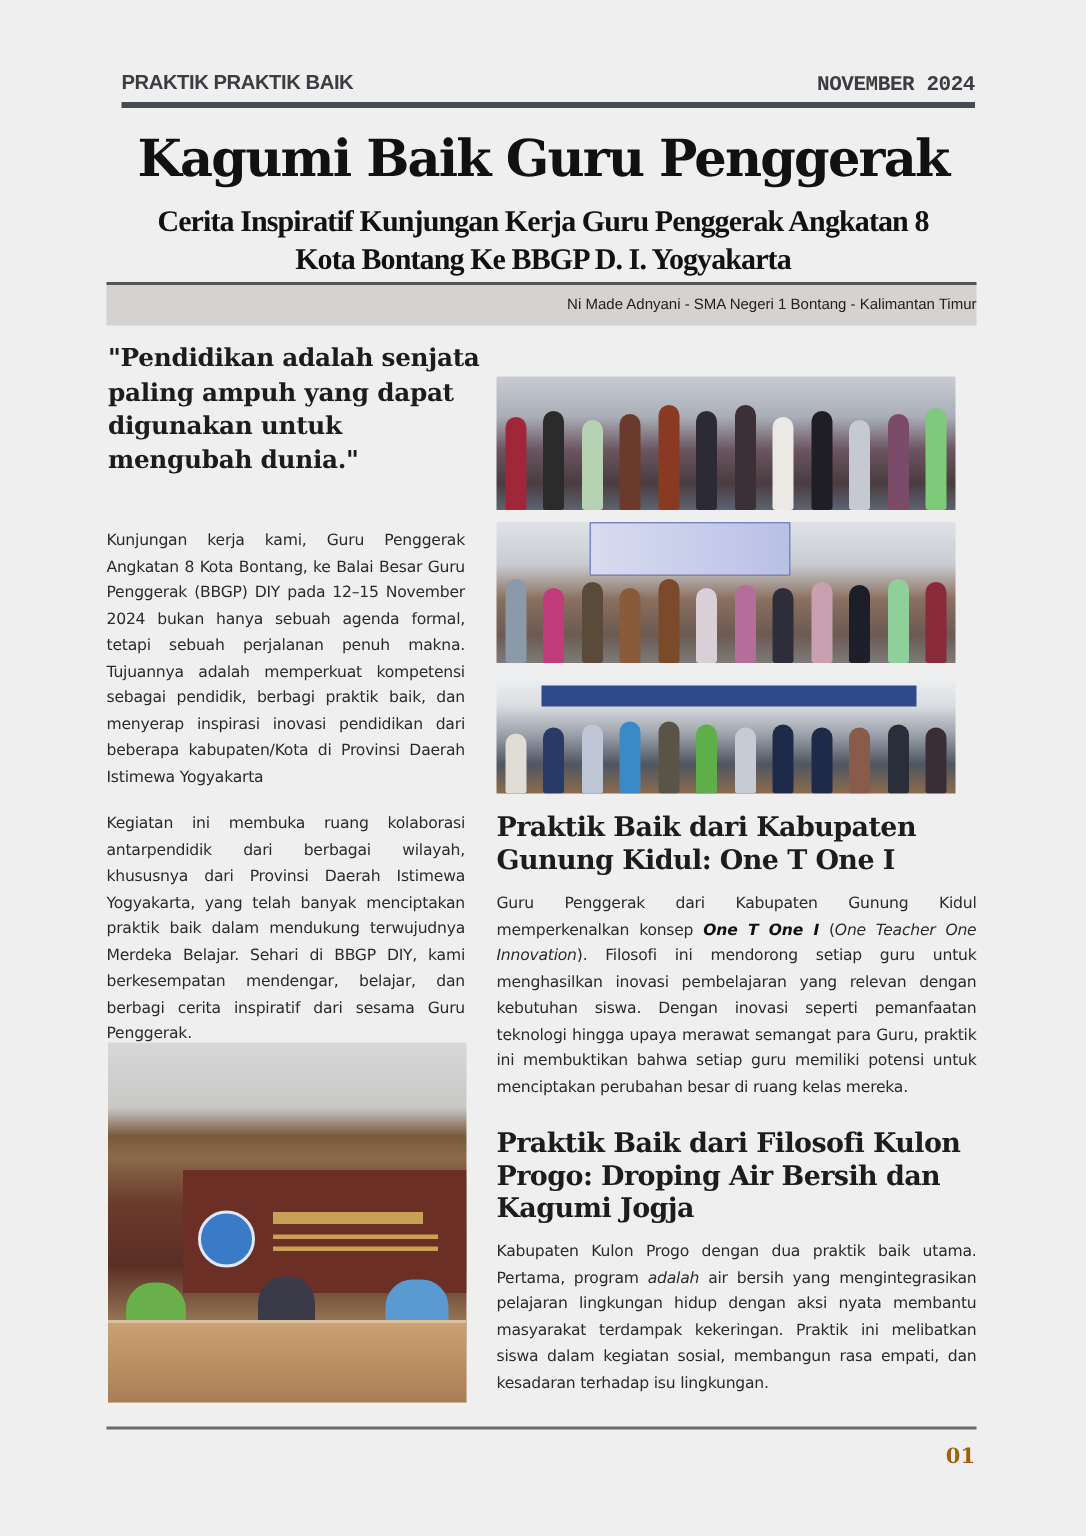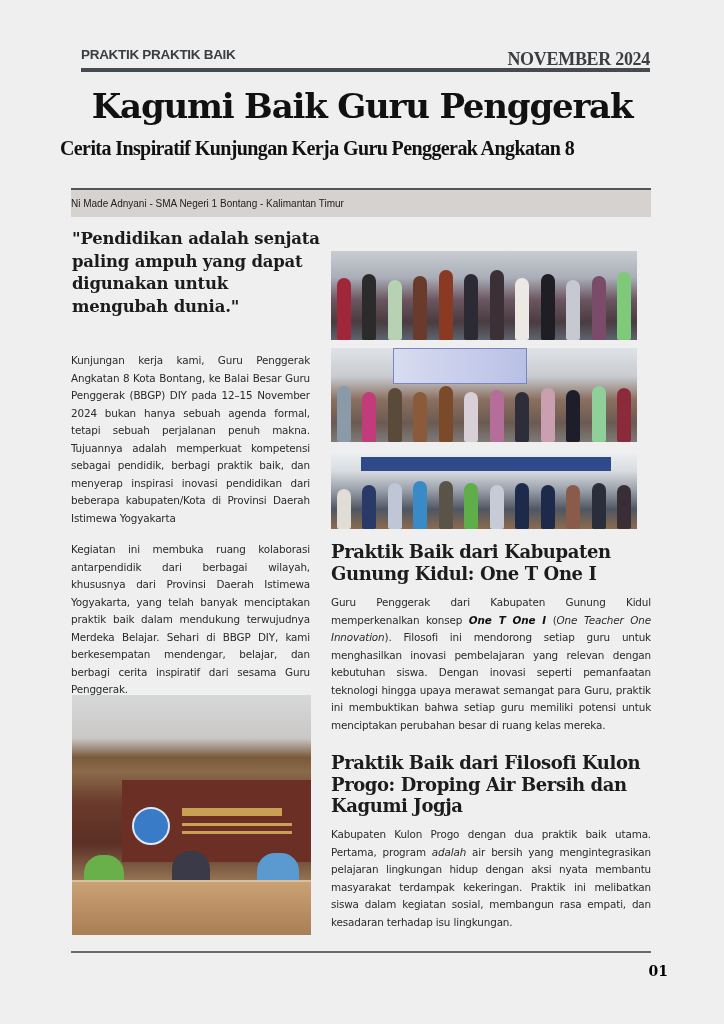--- a/index.html
+++ b/index.html
@@ -1,27 +1,27 @@
 <!DOCTYPE html>
 <html><head>
 <meta charset="utf-8">
 <style>
   * { box-sizing: border-box; margin: 0; padding: 0; }
   html, body { width: 724px; height: 1024px; background: #efefef; overflow: hidden; }
   body { position: relative; font-family: "DejaVu Sans", sans-serif; color: #1e1e1e; }
 
   .hdr-left { position: absolute; left: 81px; top: 47px; font-family: "Liberation Sans", sans-serif; font-weight: bold; font-size: 13.5px; color: #3a3d42; letter-spacing: -0.3px; }
-  .hdr-right { position: absolute; right: 74px; top: 49px; font-family: Liberation Serif, serif; font-weight: bold; font-size: 18px; color: #3a3d42; letter-spacing: -0.3px; }
+  .hdr-right { position: absolute; right: 74px; top: 49px; font-family: Liberation Mono, monospace; font-weight: bold; font-size: 14px; color: #3a3d42; letter-spacing: -0.3px; }
   .hdr-rule { position: absolute; left: 81px; top: 68px; width: 569px; height: 4px; background: #464b52; }
 
   .title { position: absolute; left: 0; width: 724px; top: 86px; text-align: center; font-family: "DejaVu Serif", serif; font-weight: bold; font-size: 34px; letter-spacing: -1.2px; color: #111; }
-  .subtitle { position: absolute; left: 60px; width: 604px; top: 136px; font-family: "Liberation Serif", serif; font-weight: bold; font-size: 20px; line-height: 25px; letter-spacing: -0.6px; color: #111; }
+  .subtitle { position: absolute; left: 60px; width: 604px; top: 136px; text-align: center; font-family: "Liberation Serif", serif; font-weight: bold; font-size: 20px; line-height: 25px; letter-spacing: -0.6px; color: #111; }
 
   .byline-rule { position: absolute; left: 71px; top: 188px; width: 580px; height: 2px; background: #555; }
-  .byline { position: absolute; left: 71px; top: 190px; width: 580px; height: 27px; background: #d6d2cf; text-align: left; font-family: "Liberation Sans", sans-serif; font-size: 10px; line-height: 27px; color: #222; }
+  .byline { position: absolute; left: 71px; top: 190px; width: 580px; height: 27px; background: #d6d2cf; text-align: right; font-family: "Liberation Sans", sans-serif; font-size: 10px; line-height: 27px; color: #222; }
 
   .quote { position: absolute; left: 72px; top: 228px; width: 250px; font-family: "DejaVu Serif", serif; font-weight: bold; font-size: 16.5px; line-height: 22.5px; color: #1c1c1c; letter-spacing: -0.2px; }
 
   .para { position: absolute; font-family: "DejaVu Sans", sans-serif; font-size: 10.4px; line-height: 17.5px; color: #2a2a2a; text-align: justify; letter-spacing: -0.15px; }
   .p1 { left: 71px; top: 352px; width: 239px; }
   .p2 { left: 71px; top: 541px; width: 239px; }
   .p3 { left: 331px; top: 594px; width: 320px; }
   .p4 { left: 331px; top: 826px; width: 320px; }
   .para b { font-weight: bold; color: #111; font-style: italic; }
   .para i { font-style: oblique; }
@@ -42,32 +42,33 @@
   .banner { position: absolute; left: 62px; top: 0px; width: 134px; height: 36px; background: linear-gradient(90deg,#d8dcf0,#b9c0e6); border: 1px solid #7a86c0; }
   .board { position: absolute; left: 20px; top: 6px; width: 250px; height: 14px; background: #2e4a8a; margin-left: 10px; }
   .sign { position: absolute; left: 50px; top: 85px; width: 189px; height: 82px; background: #6b2f26; }
   .logo { position: absolute; left: 60px; top: 112px; width: 38px; height: 38px; border-radius: 50%; background: #3a7bc8; border: 2px solid #dfe8f5; }
   .sign-text { position: absolute; left: 110px; top: 113px; width: 100px; height: 8px; background: #c9a154; }
   .sign-text2 { position: absolute; left: 110px; top: 128px; width: 110px; height: 3px; background: #c9a154; }
   .sign-text3 { position: absolute; left: 110px; top: 136px; width: 110px; height: 3px; background: #c9a154; }
   .desk { position: absolute; left: 0; right: 0; bottom: 0; height: 55px; background: linear-gradient(180deg,#caa174,#a97e55); border-top: 2px solid #d8c0a0; }
 
   .foot-rule { position: absolute; left: 71px; top: 951px; width: 580px; height: 2px; background: #6a6a6a; }
-  .page-no { position: absolute; right: 56px; top: 963px; font-family: "DejaVu Serif", serif; font-weight: bold; font-size: 14px; color: #000000; }
+  .page-no { position: absolute; right: 74px; top: 963px; font-family: "DejaVu Serif", serif; font-weight: bold; font-size: 14px; color: #a16207; }
 </style>
 </head>
 <body>
 
 <div class="hdr-left">PRAKTIK PRAKTIK BAIK</div>
 <div class="hdr-right">NOVEMBER 2024</div>
 <div class="hdr-rule"></div>
 
 <h1 class="title">Kagumi Baik Guru Penggerak</h1>
 <div class="subtitle">
   <div>Cerita Inspiratif Kunjungan Kerja Guru Penggerak Angkatan 8</div>
+  <div>Kota Bontang Ke BBGP D. I. Yogyakarta</div>
 </div>
 
 <div class="byline-rule"></div>
 <div class="byline">Ni Made Adnyani - SMA Negeri 1 Bontang - Kalimantan Timur</div>
 
 <div class="quote">
   <div>"Pendidikan adalah senjata paling ampuh yang dapat digunakan untuk mengubah dunia."</div>
 </div>
 
 <p class="para p1">Kunjungan kerja kami, Guru Penggerak Angkatan 8 Kota Bontang, ke Balai Besar Guru Penggerak (BBGP) DIY pada 12–15 November 2024 bukan hanya sebuah agenda formal, tetapi sebuah perjalanan penuh makna. Tujuannya adalah memperkuat kompetensi sebagai pendidik, berbagi praktik baik, dan menyerap inspirasi inovasi pendidikan dari beberapa kabupaten/Kota di Provinsi Daerah Istimewa Yogyakarta</p>

